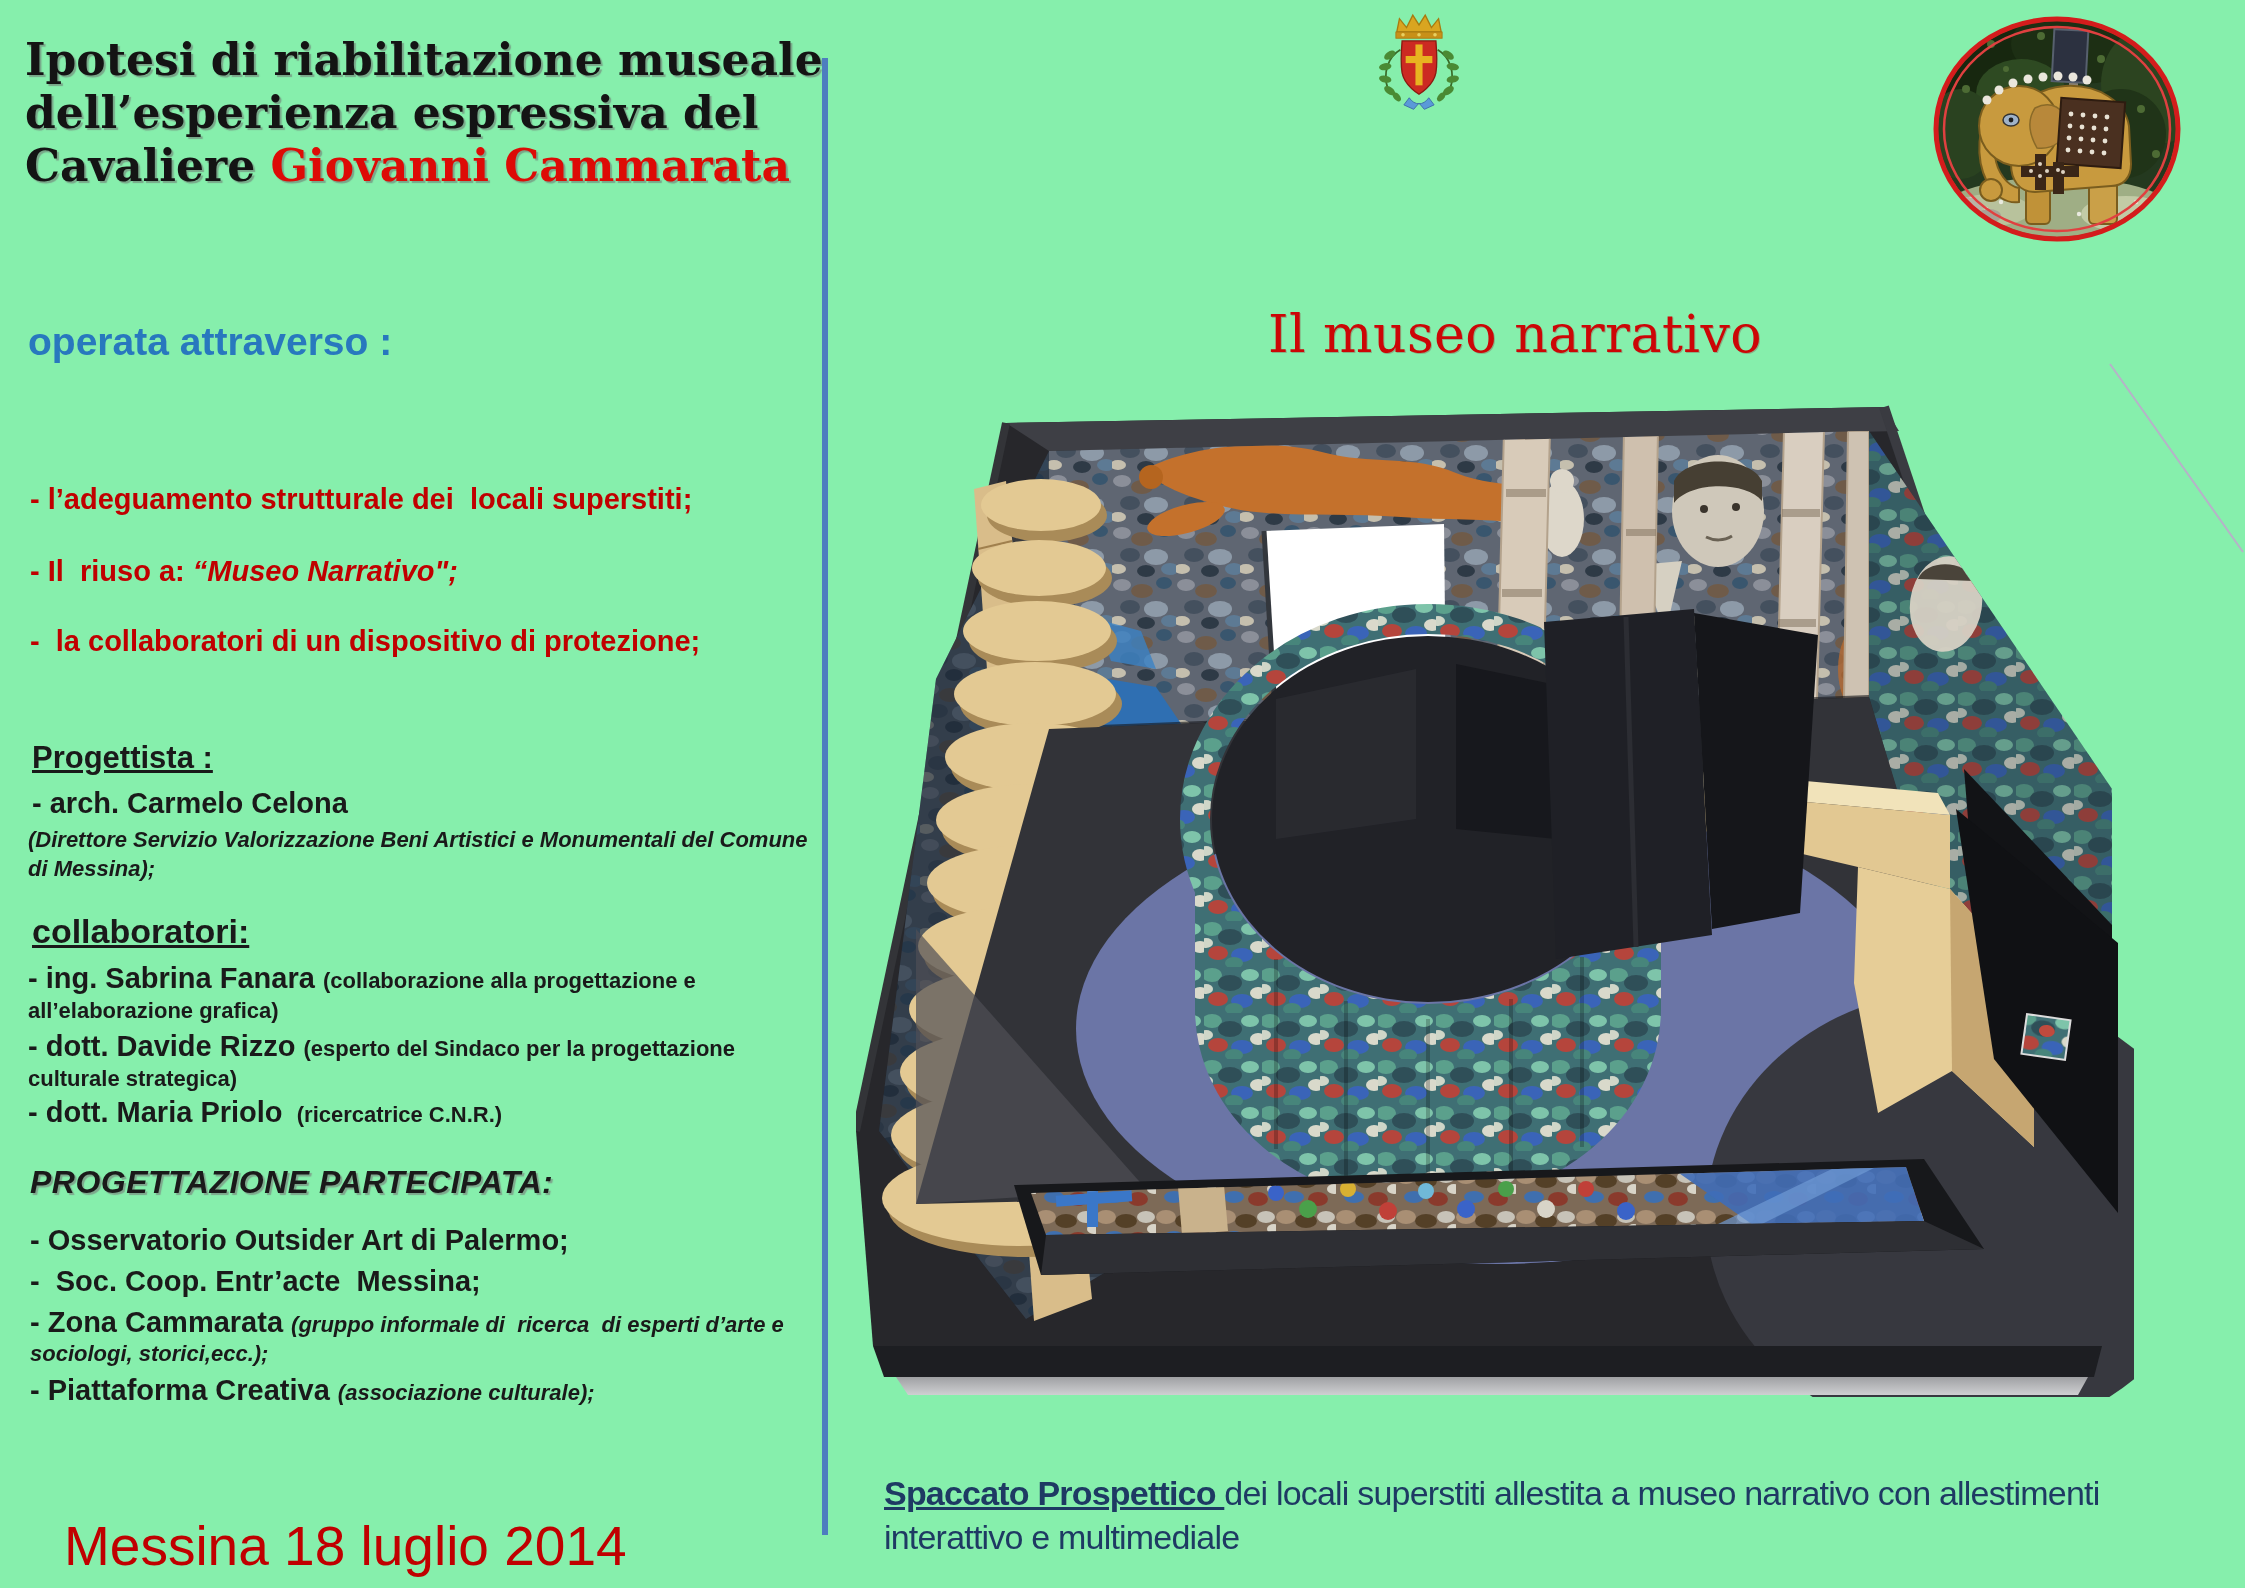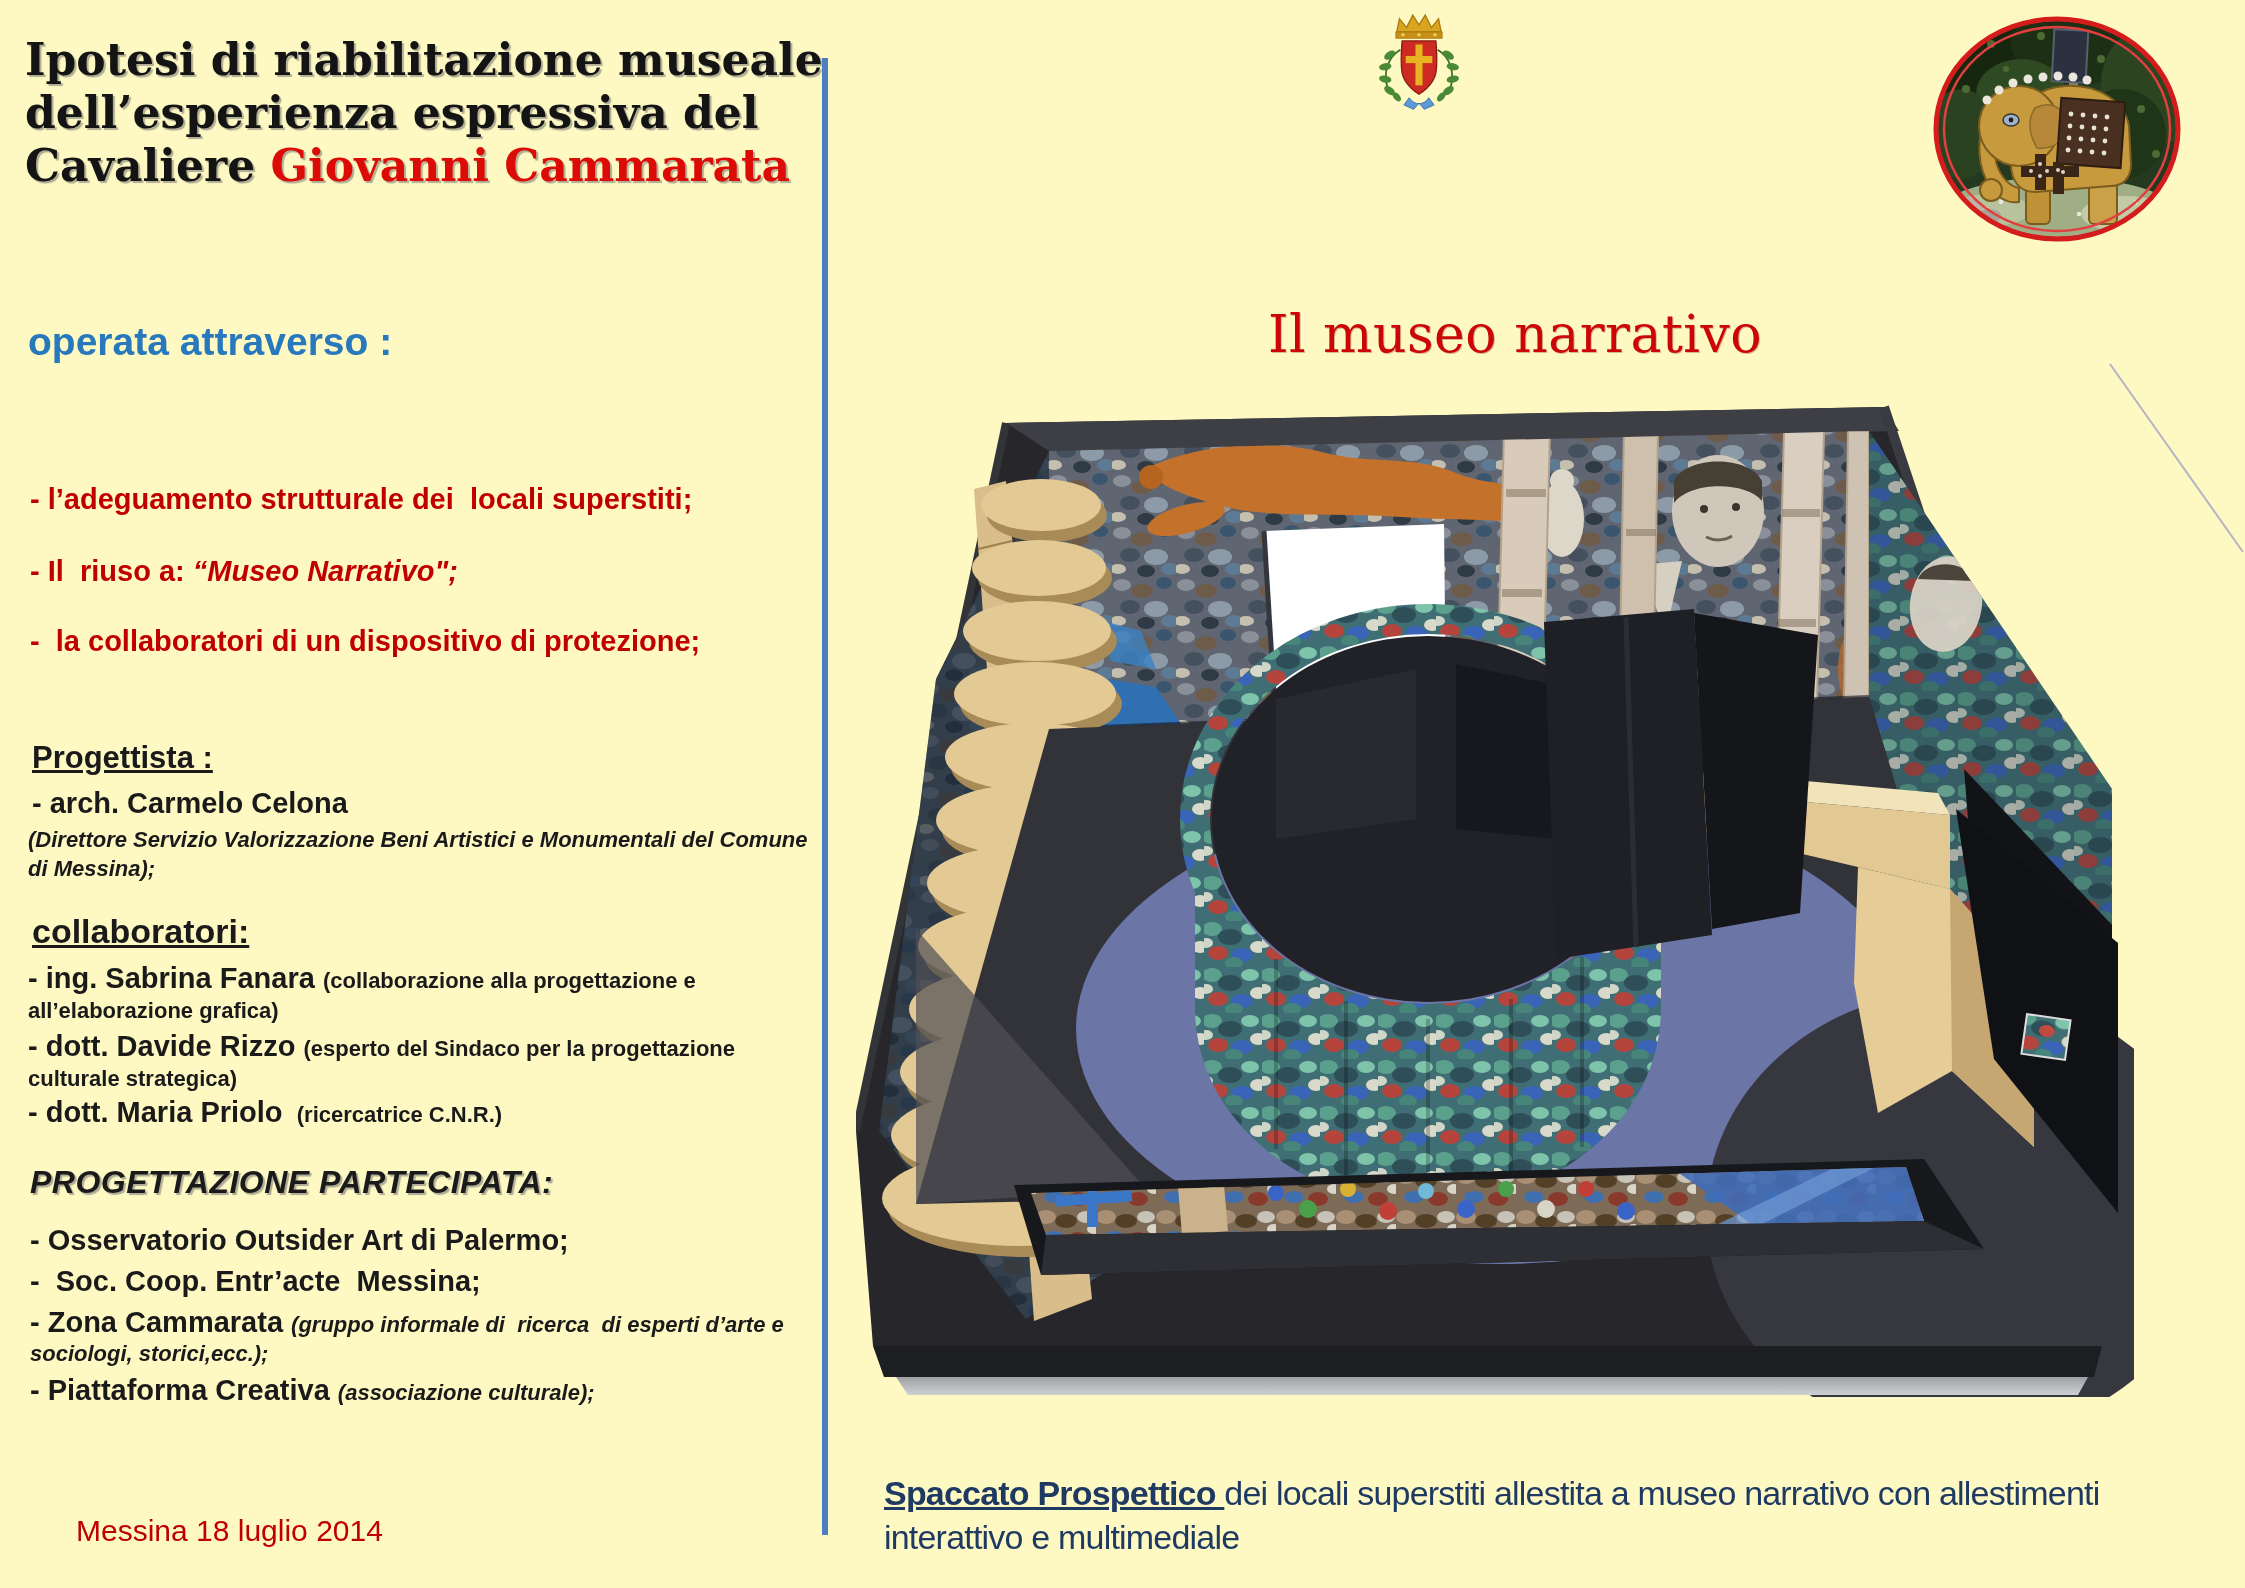--- a/index.html
+++ b/index.html
@@ -1,17 +1,17 @@
 <!DOCTYPE html>
 <html><head>
 <meta charset="utf-8">
 <style>
   html,body{margin:0;padding:0;background:#888;}
   .page{
-    position:relative;width:2245px;height:1588px;background:#fef9c3;
+    position:relative;width:2245px;height:1588px;background:#86efac;
     font-family:"Liberation Sans", sans-serif;overflow:hidden;
   }
   .abs{position:absolute;}
   .pre{white-space:pre-wrap;}
 
   
   .main-title{
     left:25px;top:34px;width:805px;
     font-family:"DejaVu Serif", serif;font-weight:bold;
     font-size:44px;line-height:1.2;color:#141414;
@@ -32,21 +32,21 @@
   .member{left:28px;width:745px;color:#1a1a1a;line-height:1.28;}
   .member .nm{font-size:29px;font-weight:bold;}
   .member .nt{font-size:22px;font-weight:bold;}
   .part-heading{
     left:30px;top:1164px;font-size:32px;font-weight:bold;font-style:italic;color:#1a1a1a;
     text-shadow:2px 2px 1px rgba(120,120,120,.6);letter-spacing:.5px;
   }
   .part-item{left:30px;width:780px;color:#1a1a1a;line-height:1.25;}
   .part-item .nm{font-size:29px;font-weight:bold;}
   .part-item .nt{font-size:22px;font-weight:bold;font-style:italic;}
-  .date-line{left:76px;top:1514px;font-size:30px;color:#c00000;}
+  .date-line{left:64px;top:1514px;font-size:55px;color:#c00000;}
 
   
   .divider{left:822px;top:58px;width:6px;height:1477px;background:#4d7ebf;}
 
   
   .crest{left:1379px;top:10px;width:80px;height:108px;}
   .hdr{left:898px;top:118px;width:1054px;text-align:center;color:#101010;}
   .hdr .city{font-size:34px;font-weight:bold;letter-spacing:.5px;line-height:1.1;}
   .hdr .d1{font-size:24px;font-weight:bold;letter-spacing:-.2px;line-height:1.15;margin-top:3px;}
   .hdr .d2{font-size:25px;font-weight:bold;letter-spacing:-.4px;line-height:1.15;margin-top:2px;}

